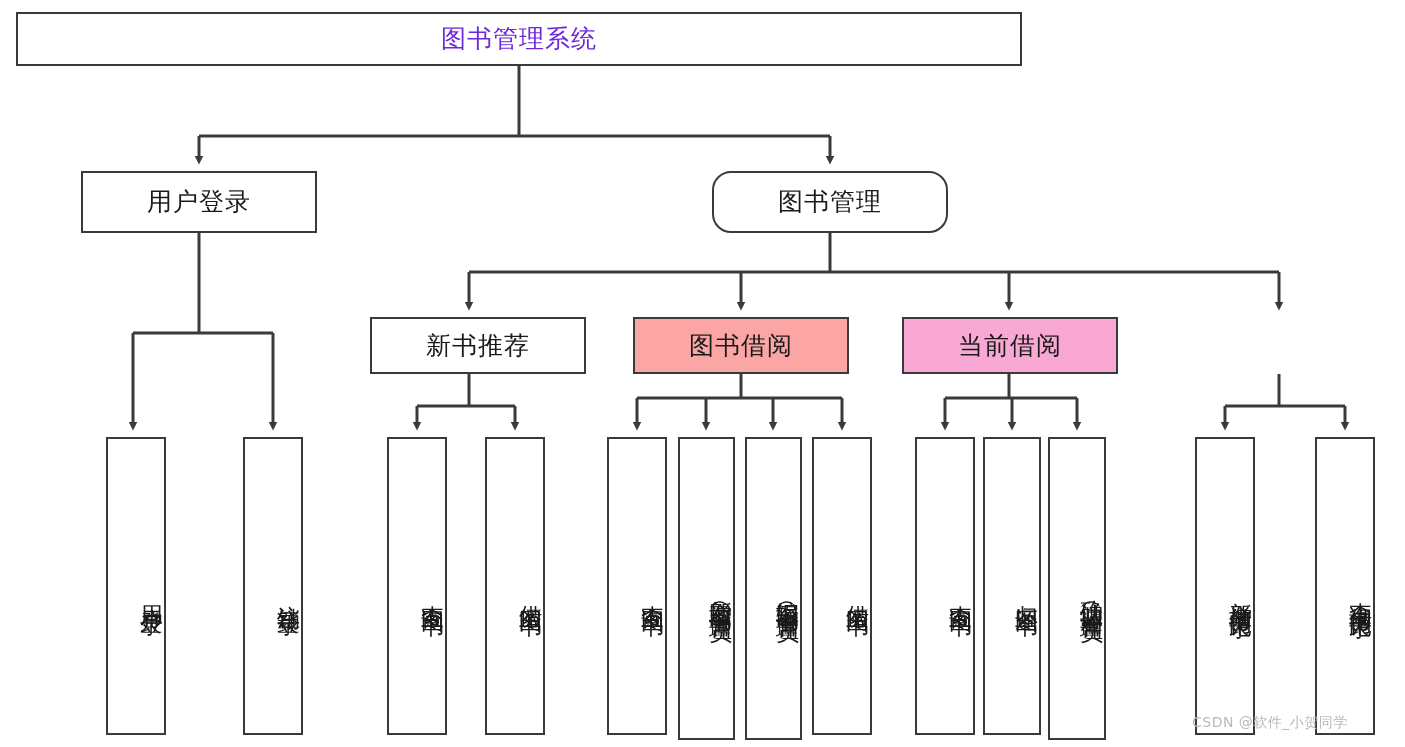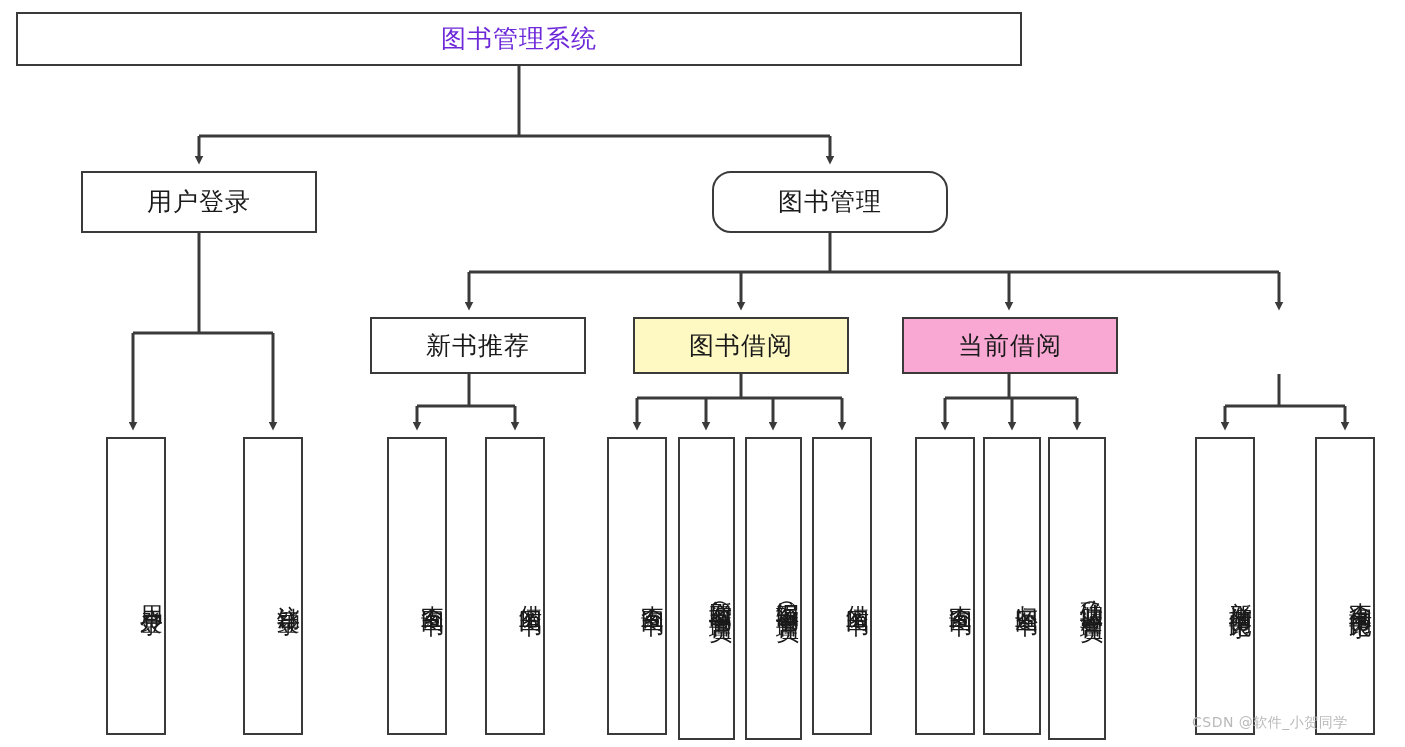--- a/index.html
+++ b/index.html
@@ -116,21 +116,21 @@
       <path d="M1345,406 L1345,424" marker-end="url(#arrowhead)"></path>
     </g>
   </svg>
 
   <div class="node node-h" style="left: 16px; top: 12px; width: 1006px; height: 54px; border-color: rgb(58, 58, 58); background: rgb(255, 255, 255); color: #6d28d9;">图书管理系统</div>
 
   <div class="node node-h" style="left: 81px; top: 171px; width: 236px; height: 62px; border-color: rgb(58, 58, 58); background: rgb(255, 255, 255); color: rgb(26, 26, 26);">用户登录</div>
   <div class="node node-h" style="left: 712px; top: 171px; width: 236px; height: 62px; border-color: rgb(58, 58, 58); background: rgb(255, 255, 255); color: rgb(26, 26, 26); border-radius: 19px;">图书管理</div>
 
   <div class="node node-h" style="left: 362px; top: 317px; width: 216px; height: 57px; border-color: rgb(58, 58, 58); background: rgb(255, 255, 255); color: rgb(26, 26, 26); margin-left: 8px;">新书推荐</div>
-  <div class="node node-h" style="left: 633px; top: 317px; width: 216px; height: 57px; border-color: rgb(58, 58, 58); background: #fef9c3; color: rgb(26, 26, 26);">图书借阅</div>
+  <div class="node node-h" style="left: 633px; top: 317px; width: 216px; height: 57px; border-color: rgb(58, 58, 58); background: #fca5a5; color: rgb(26, 26, 26);">图书借阅</div>
   <div class="node node-h" style="left: 902px; top: 317px; width: 216px; height: 57px; border-color: rgb(58, 58, 58); background: #f9a8d4; color: rgb(26, 26, 26);">当前借阅</div>
 
   <div class="node node-v" style="left: 106px; top: 437px; width: 60px; height: 298px; border-color: rgb(58, 58, 58); background: rgb(255, 255, 255); color: rgb(26, 26, 26);">用户登录</div>
   <div class="node node-v" style="left: 243px; top: 437px; width: 60px; height: 298px; border-color: rgb(58, 58, 58); background: rgb(255, 255, 255); color: rgb(26, 26, 26);">注销登录</div>
   <div class="node node-v" style="left: 387px; top: 437px; width: 60px; height: 298px; border-color: rgb(58, 58, 58); background: rgb(255, 255, 255); color: rgb(26, 26, 26);">查询图书</div>
   <div class="node node-v" style="left: 485px; top: 437px; width: 60px; height: 298px; border-color: rgb(58, 58, 58); background: rgb(255, 255, 255); color: rgb(26, 26, 26);">借阅图书</div>
   <div class="node node-v" style="left: 607px; top: 437px; width: 60px; height: 298px; border-color: rgb(58, 58, 58); background: rgb(255, 255, 255); color: rgb(26, 26, 26);">查询图书</div>
   <div class="node node-v" style="left: 678px; top: 437px; width: 57px; height: 303px; border-color: rgb(58, 58, 58); background: rgb(255, 255, 255); color: rgb(26, 26, 26);">新增图书（管理员）</div>
   <div class="node node-v" style="left: 745px; top: 437px; width: 57px; height: 303px; border-color: rgb(58, 58, 58); background: rgb(255, 255, 255); color: rgb(26, 26, 26);">编辑图书（管理员）</div>
   <div class="node node-v" style="left: 812px; top: 437px; width: 60px; height: 298px; border-color: rgb(58, 58, 58); background: rgb(255, 255, 255); color: rgb(26, 26, 26);">借阅图书</div>

